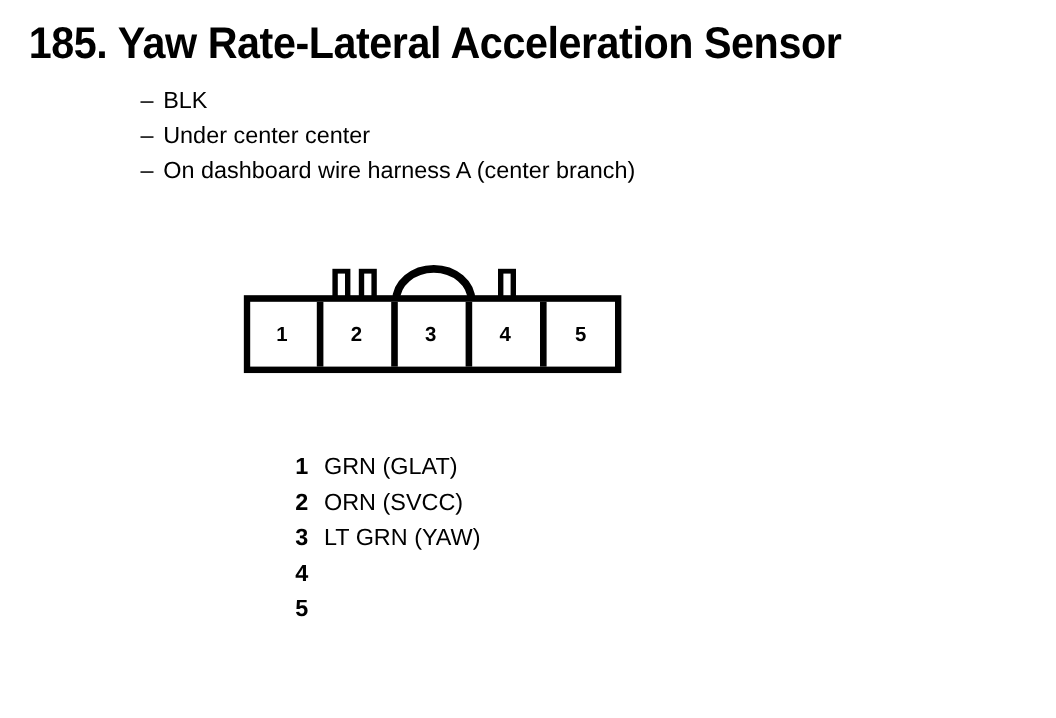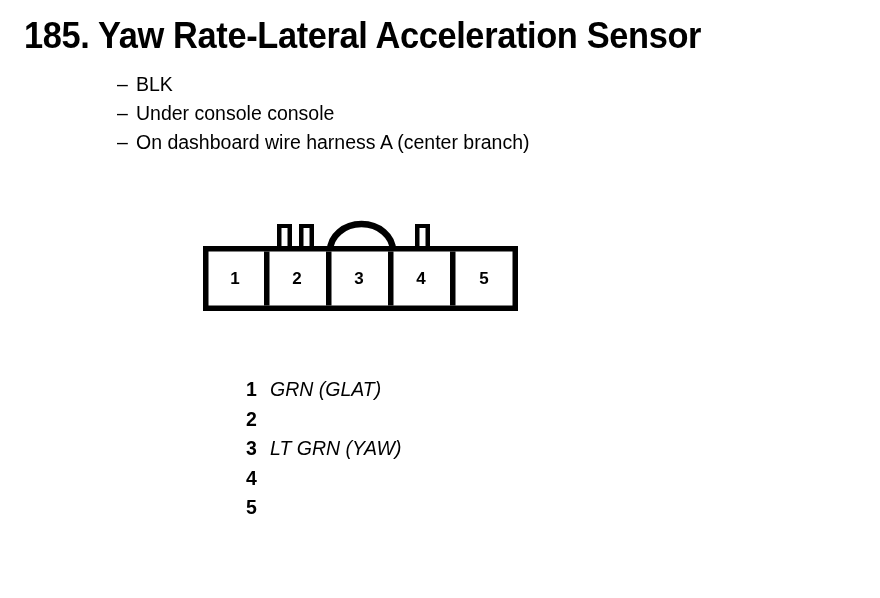--- a/index.html
+++ b/index.html
@@ -90,36 +90,35 @@
     display: flex;
     align-items: baseline;
   }
   .pin-number {
     font-weight: bold;
     width: 24px;
     flex: none;
   }
   .pin-label {
     font-weight: normal;
-    font-style: italic;
   }
 </style>
 </head>
 <body>
 
 <div class="page-title">185. Yaw Rate-Lateral Acceleration Sensor</div>
 
 <ul class="bullet-list">
   <li class="bullet-item">
     <span class="bullet-dash">–</span>
     <span>BLK</span>
   </li>
   <li class="bullet-item">
     <span class="bullet-dash">–</span>
-    <span>Under console console</span>
+    <span>Under center center</span>
   </li>
   <li class="bullet-item">
     <span class="bullet-dash">–</span>
     <span>On dashboard wire harness A (center branch)</span>
   </li>
 </ul>
 
 <div class="connector">
   <svg class="connector-svg" viewBox="0 0 315 92" xmlns="http://www.w3.org/2000/svg">
 
@@ -154,20 +153,21 @@
   </svg>
 </div>
 
 <ul class="pin-legend">
   <li class="pin-row">
     <span class="pin-number">1</span>
     <span class="pin-label">GRN (GLAT)</span>
   </li>
   <li class="pin-row">
     <span class="pin-number">2</span>
+    <span class="pin-label">ORN (SVCC)</span>
   </li>
   <li class="pin-row">
     <span class="pin-number">3</span>
     <span class="pin-label">LT GRN (YAW)</span>
   </li>
   <li class="pin-row">
     <span class="pin-number">4</span>
   </li>
   <li class="pin-row">
     <span class="pin-number">5</span>

